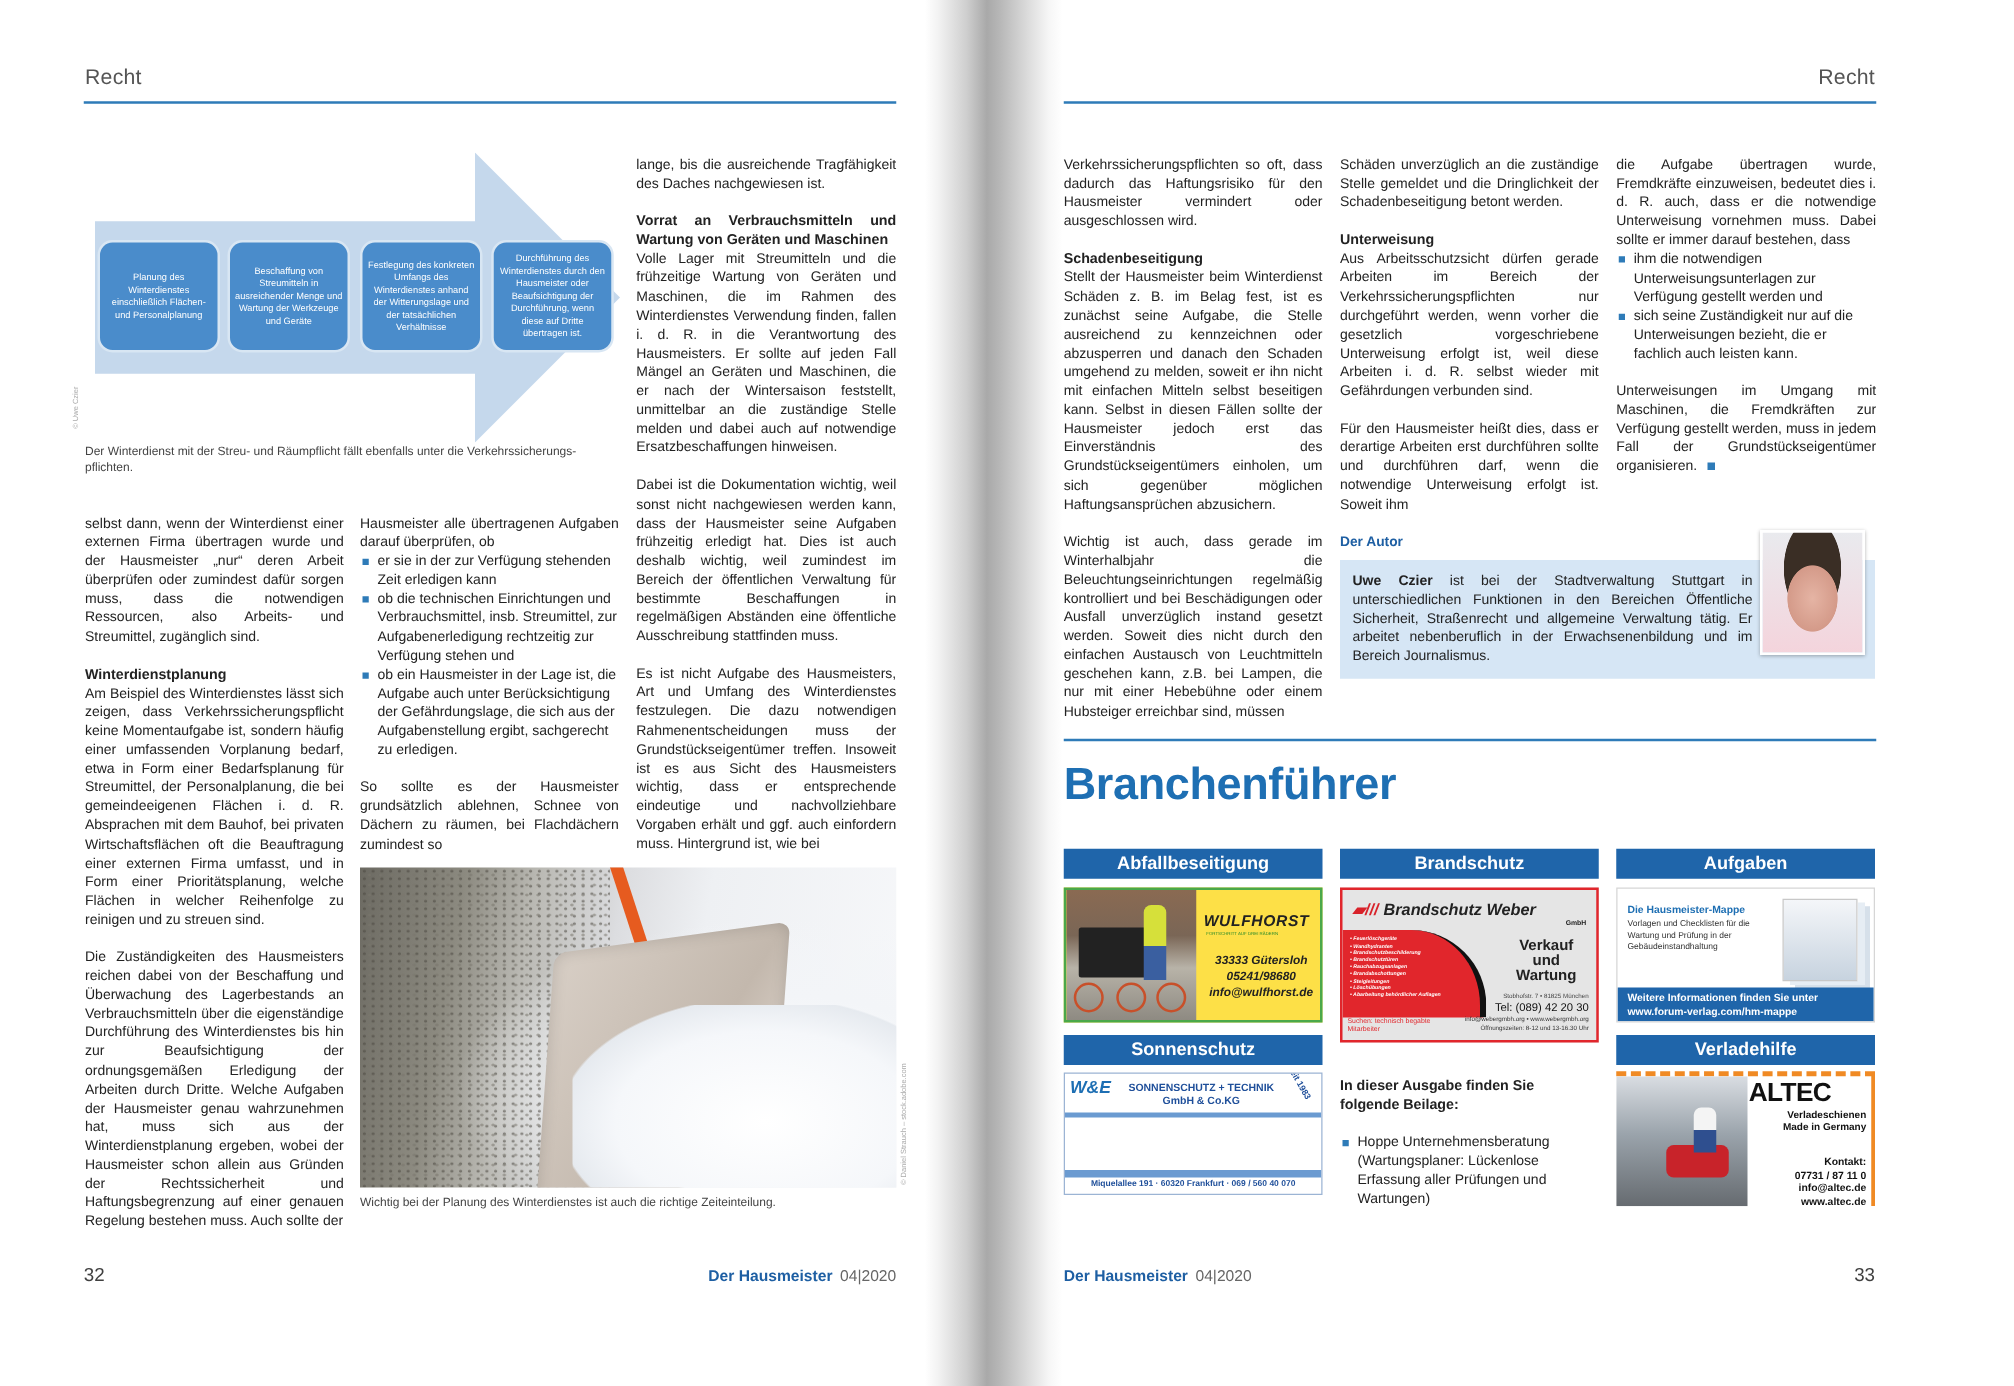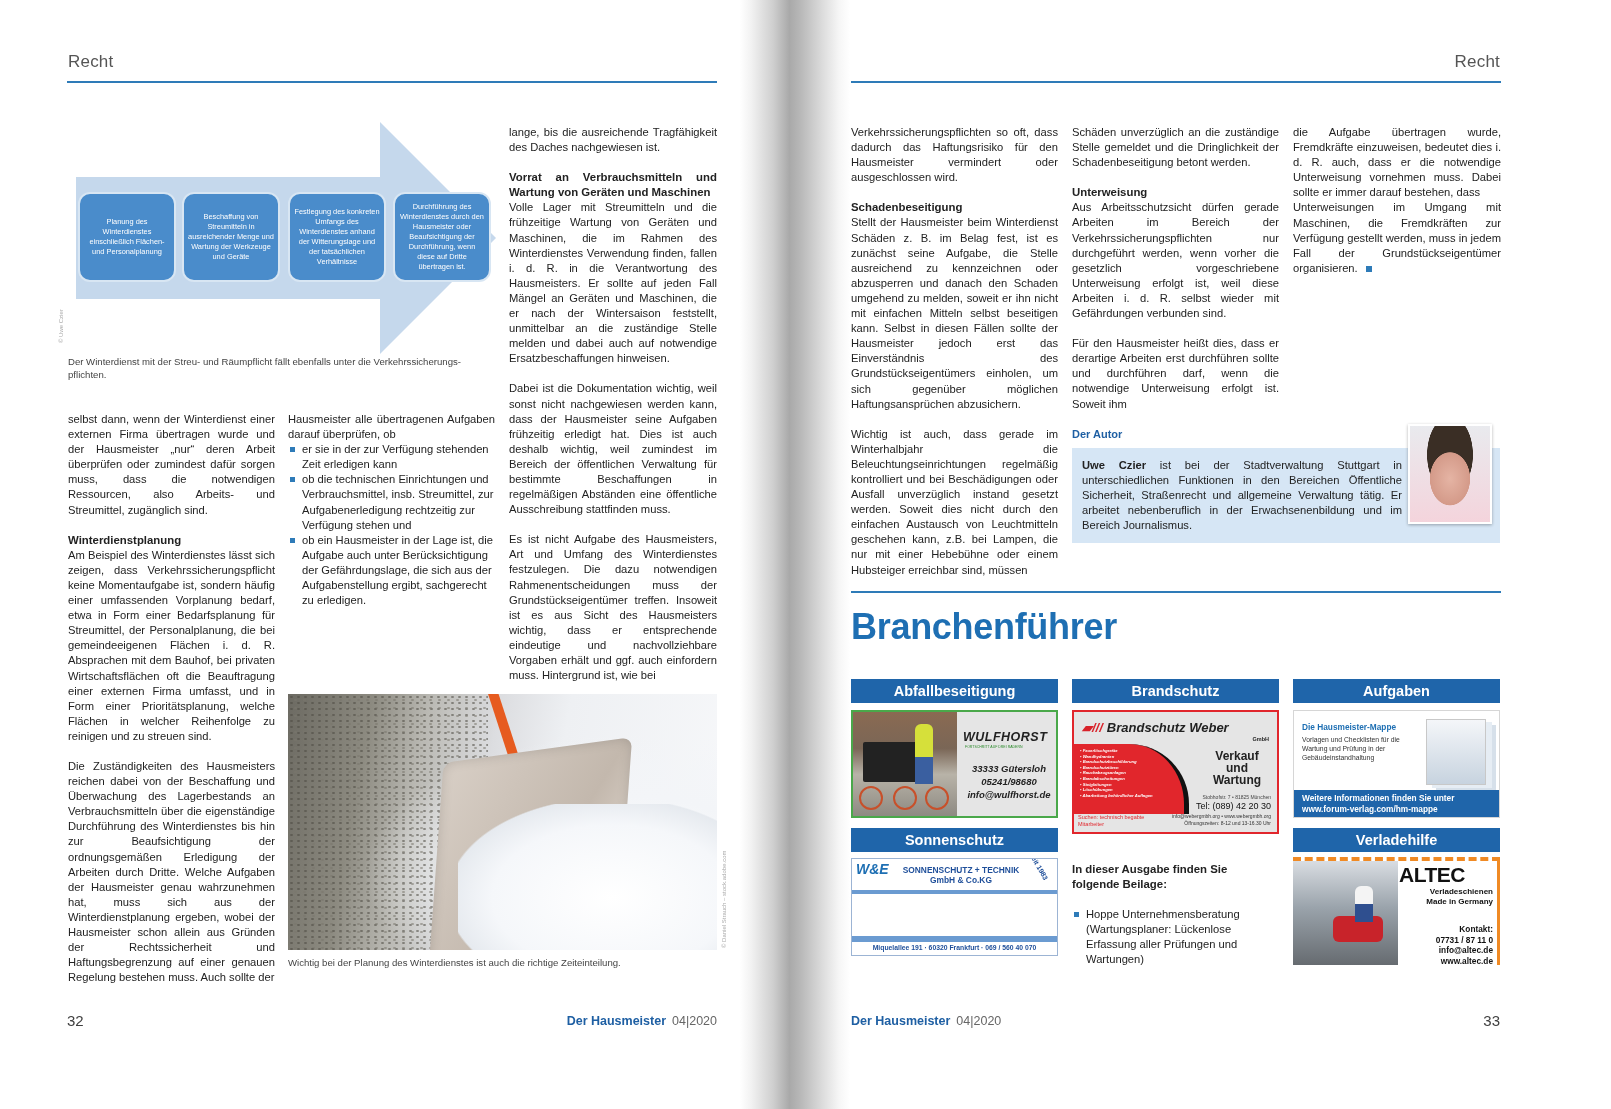--- a/index.html
+++ b/index.html
@@ -71,21 +71,21 @@
   .author-photo { position: absolute; left: 558px; top: 424px; width: 84px; height: 100px; border: 2px solid #fff; box-shadow: 0 1px 3px rgba(0,0,0,0.3);
     background: radial-gradient(ellipse at 50% 55%, #e5b4a4 0%, #d49a89 35%, transparent 36%), radial-gradient(ellipse at 50% 30%, #3a2e25 0%, #3a2e25 40%, transparent 41%), linear-gradient(#e9eaee, #f4d4dc); }
 
   
   .bf-rule { position: absolute; left: 1px; top: 591px; width: 650px; height: 2px; background: #2e7bb8; }
   .bf-title { position: absolute; left: 1px; top: 606px; font-size: 36px; font-weight: bold; color: #1e6fb3; letter-spacing: -0.3px; }
 
   .bf-head { position: absolute; height: 24px; width: 207px; background: #1f65aa; color: #fff; font-size: 14.5px; font-weight: bold; text-align: center; line-height: 24px; }
   .ad { position: absolute; width: 207px; overflow: hidden; font-family: "Liberation Sans", sans-serif; }
 
-  .ad-wulf { left: 1px; top: 710px; height: 108px; border: 2px solid #4aa84a; background: #e5e5e5; }
+  .ad-wulf { left: 1px; top: 710px; height: 108px; border: 2px solid #4aa84a; background: #fde047; }
   .ad-wulf .pic { position: absolute; left: 0; top: 0; width: 104px; height: 104px; background: linear-gradient(#8a6a52 0%, #7a6656 35%, #b8b3a8 60%, #8e8a82 100%); }
   .ad-wulf .pic .cart { position: absolute; left: 10px; top: 30px; width: 55px; height: 40px; background: #222; border-radius: 2px; }
   .ad-wulf .pic .man { position: absolute; left: 62px; top: 12px; width: 18px; height: 60px; background: linear-gradient(#d6e03a 0 55%, #3a5fa0 55%); border-radius: 6px 6px 0 0; }
   .ad-wulf .pic .wheel { position: absolute; bottom: 6px; width: 24px; height: 24px; border: 2px solid #c8502a; border-radius: 50%; }
   .ad-wulf .logo { position: absolute; left: 110px; top: 18px; font-size: 12.5px; font-weight: bold; font-style: italic; color: #222; letter-spacing: 0.5px; }
   .ad-wulf .tag { position: absolute; left: 112px; top: 33px; font-size: 3.5px; color: #2a8a2a; }
   .ad-wulf .info { position: absolute; left: 108px; top: 50px; width: 96px; text-align: center; font-size: 9.5px; font-weight: bold; line-height: 13px; color: #222; font-style: italic; }
 
   .ad-brand { left: 222px; top: 710px; height: 124px; border: 2px solid #e1262c; background: #e5e5e5; }
   .ad-brand .name { position: absolute; left: 8px; top: 8px; font-size: 13px; font-weight: bold; font-style: italic; color: #222; white-space: nowrap; }
@@ -165,20 +165,21 @@
       <p>Die Zuständigkeiten des Hausmeisters reichen dabei von der Beschaffung und Überwachung des Lagerbestands an Verbrauchsmitteln über die eigenständige Durchführung des Winterdienstes bis hin zur Beaufsichtigung der ordnungsgemäßen Erledigung der Arbeiten durch Dritte. Welche Aufgaben der Hausmeister genau wahrzunehmen hat, muss sich aus der Winterdienstplanung ergeben, wobei der Hausmeister schon allein aus Gründen der Rechtssicherheit und Haftungsbegrenzung auf einer genauen Regelung bestehen muss. Auch sollte der</p>
     </div>
 
     <div class="col" style="left:288px; top:412px; width:207px;">
       <p style="margin-bottom:0">Hausmeister alle übertragenen Aufgaben darauf überprüfen, ob</p>
       <ul>
         <li>er sie in der zur Verfügung stehenden Zeit erledigen kann</li>
         <li>ob die technischen Einrichtungen und Verbrauchsmittel, insb. Streumittel, zur Aufgabenerledigung rechtzeitig zur Verfügung stehen und</li>
         <li>ob ein Hausmeister in der Lage ist, die Aufgabe auch unter Berücksichtigung der Gefährdungslage, die sich aus der Aufgabenstellung ergibt, sachgerecht zu erledigen.</li>
       </ul>
+      <p>So sollte es der Hausmeister grundsätzlich ablehnen, Schnee von Dächern zu räumen, bei Flachdächern zumindest so</p>
     </div>
 
     <div class="photo">
       <div class="texture"></div>
       <div class="handle"></div>
       <div class="shovel"></div>
       <div class="snowpile"></div>
     </div>
     <div class="credit-vert" style="left:721px; top:948px;">© Daniel Strauch – stock.adobe.com</div>
     <div class="caption" style="left:288px; top:956px; width:430px;">Wichtig bei der Planung des Winterdienstes ist auch die richtige Zeiteinteilung.</div>
@@ -204,20 +205,24 @@
 
     <div class="col" style="left:222px; top:125px; width:207px;">
       <p>Schäden unverzüglich an die zuständige Stelle gemeldet und die Dringlichkeit der Schadenbeseitigung betont werden.</p>
       <h4>Unterweisung</h4>
       <p>Aus Arbeitsschutzsicht dürfen gerade Arbeiten im Bereich der Verkehrssicherungspflichten nur durchgeführt werden, wenn vorher die gesetzlich vorgeschriebene Unterweisung erfolgt ist, weil diese Arbeiten i. d. R. selbst wieder mit Gefährdungen verbunden sind.</p>
       <p>Für den Hausmeister heißt dies, dass er derartige Arbeiten erst durchführen sollte und durchführen darf, wenn die notwendige Unterweisung erfolgt ist. Soweit ihm</p>
     </div>
 
     <div class="col" style="left:443px; top:125px; width:208px;">
       <p style="margin-bottom:0">die Aufgabe übertragen wurde, Fremdkräfte einzuweisen, bedeutet dies i. d. R. auch, dass er die notwendige Unterweisung vornehmen muss. Dabei sollte er immer darauf bestehen, dass</p>
+      <ul>
+        <li>ihm die notwendigen Unterweisungsunterlagen zur Verfügung gestellt werden und</li>
+        <li>sich seine Zuständigkeit nur auf die Unterweisungen bezieht, die er fachlich auch leisten kann.</li>
+      </ul>
       <p><span>Unterweisungen im Umgang mit Maschinen, die Fremdkräften zur Verfügung gestellt werden, muss in jedem Fall der Grundstückseigentümer organisieren.</span><span class="end-mark"></span></p>
     </div>
 
     <div class="author-box">
       <div class="author-text"><b>Uwe Czier</b><span> ist bei der Stadtverwaltung Stuttgart in unterschiedlichen Funktionen in den Bereichen Öffentliche Sicherheit, Straßenrecht und allgemeine Verwaltung tätig. Er arbeitet nebenberuflich in der Erwachsenenbildung und im Bereich Journalismus.</span></div>
     </div>
     <div class="author-title">Der Autor</div>
     <div class="author-photo"></div>
 
     <div class="bf-rule"></div>

